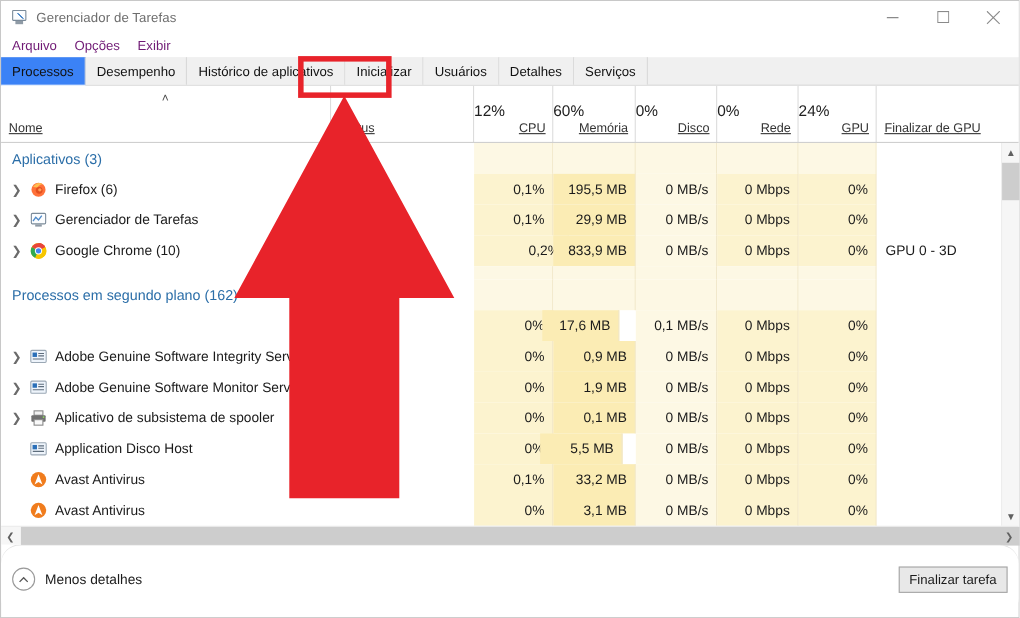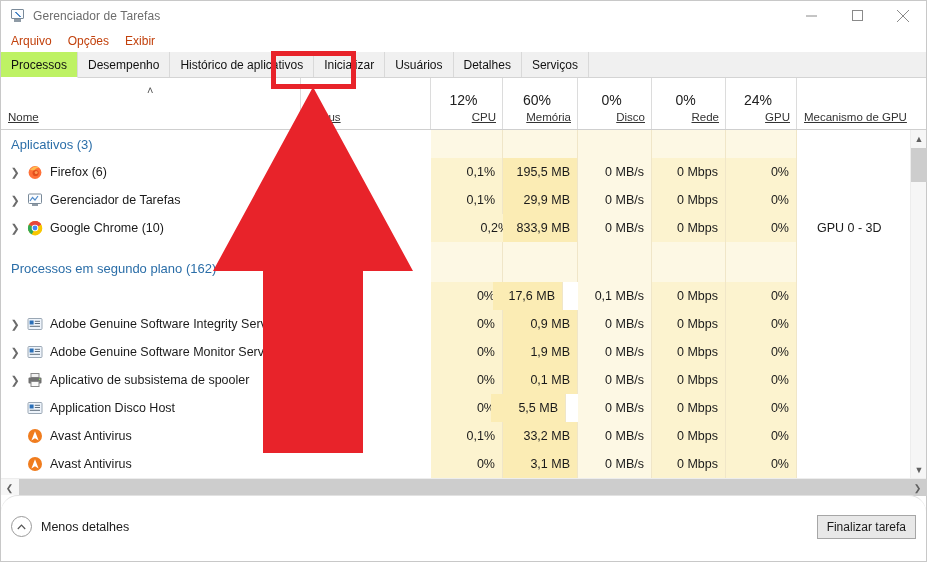--- a/index.html
+++ b/index.html
@@ -52,61 +52,61 @@
   }
   .winbtn svg { display: block; }
 
   
   .menubar {
     position: absolute; top: 29px; left: 0; right: 0; height: 22px;
     background: #ffffff;
     display: flex; align-items: center; padding-left: 2px;
   }
   .menu-item {
-    font-size: 12px; color: #c2410c; padding: 2px 8px; cursor: default;
+    font-size: 12px; color: #701a75; padding: 2px 8px; cursor: default;
   }
 
   
   .tabstrip {
     position: absolute; top: 51px; left: 0; right: 0; height: 26px;
     background: #f0f0f0;
     border-bottom: 1px solid #d4d4d4;
     display: flex; align-items: stretch; padding-left: 0px;
   }
   .tab {
     font-size: 12px; color: #111;
     padding: 5px 10px 4px 10px;
     border-right: 1px solid #d9d9d9;
     background: #f0f0f0;
     display: flex; align-items: center;
     cursor: default; white-space: nowrap;
   }
   .tab.active {
-    background: #bef264;
+    background: #3b82f6;
     border-bottom: 1px solid #ffffff;
     margin-bottom: -1px;
   }
 
   
   .headerwrap {
     position: absolute; top: 77px; left: 0; right: 0; height: 52px;
     background: #ffffff;
   }
   .sortcaret {
     position: absolute; left: 146px; top: 7px;
     font-size: 11px; color: #4f4f4f; line-height: 1;
   }
   .colhdr {
     position: absolute; bottom: 0; height: 52px;
     border-right: 1px solid #dcdcdc;
     display: flex; flex-direction: column; justify-content: flex-end;
     cursor: default;
   }
   .colhdr .pct {
-    font-size: 14px; color: #202020; text-align: center;
+    font-size: 14px; color: #202020; text-align: left;
     padding-right: 6px; line-height: 1.1; margin-bottom: 3px;
   }
   .colhdr .nm {
     font-size: 11.5px; color: #333; line-height: 1.1;
     padding-bottom: 6px;
     text-decoration: underline;
   }
   .colhdr.num .nm { text-align: right; padding-right: 6px; }
   .colhdr.txt .nm { text-align: left; padding-left: 7px; }
   .headerline {
@@ -143,21 +143,21 @@
   .pname { font-size: 12.5px; color: #1b1b1b; white-space: nowrap; }
 
   .cell {
     position: absolute; top: 0; bottom: 0;
     font-size: 12.5px; color: #1a1a1a;
     display: flex; align-items: center; justify-content: flex-end;
     padding-right: 7px;
     border-right: 1px solid #f0e6c8;
   }
   .cell.gpueng {
-    justify-content: flex-start; padding-left: 20px; padding-right: 0;
+    justify-content: flex-start; padding-left: 8px; padding-right: 0;
     border-right: none; background: #ffffff !important;
   }
 
   
   .h0 { background: #fdf8e4; }
   .h1 { background: #fcf3cf; }
   .h2 { background: #fbecb4; }
 
   
   .vscroll {
@@ -292,21 +292,21 @@
     <div class="colhdr num" style="left:651px; width:74px;">
       <div class="pct">0%</div>
       <div class="nm">Rede</div>
     </div>
     <div class="colhdr num" style="left:725px; width:71px;">
       <div class="pct">24%</div>
       <div class="nm">GPU</div>
     </div>
     <div class="colhdr txt" style="left:796px; width:115px; border-right:none;">
       <div class="pct"></div>
-      <div class="nm">Mecanismo de GPU</div>
+      <div class="nm">Finalizar de GPU</div>
     </div>
     <div class="headerline"></div>
   </div>
 
   <div class="bodywrap">
     <div class="rows" id="rows-host">
         <div class="row">
           <div class="namecell">
             <span class="group-label">Aplicativos (3)</span>
           </div>

